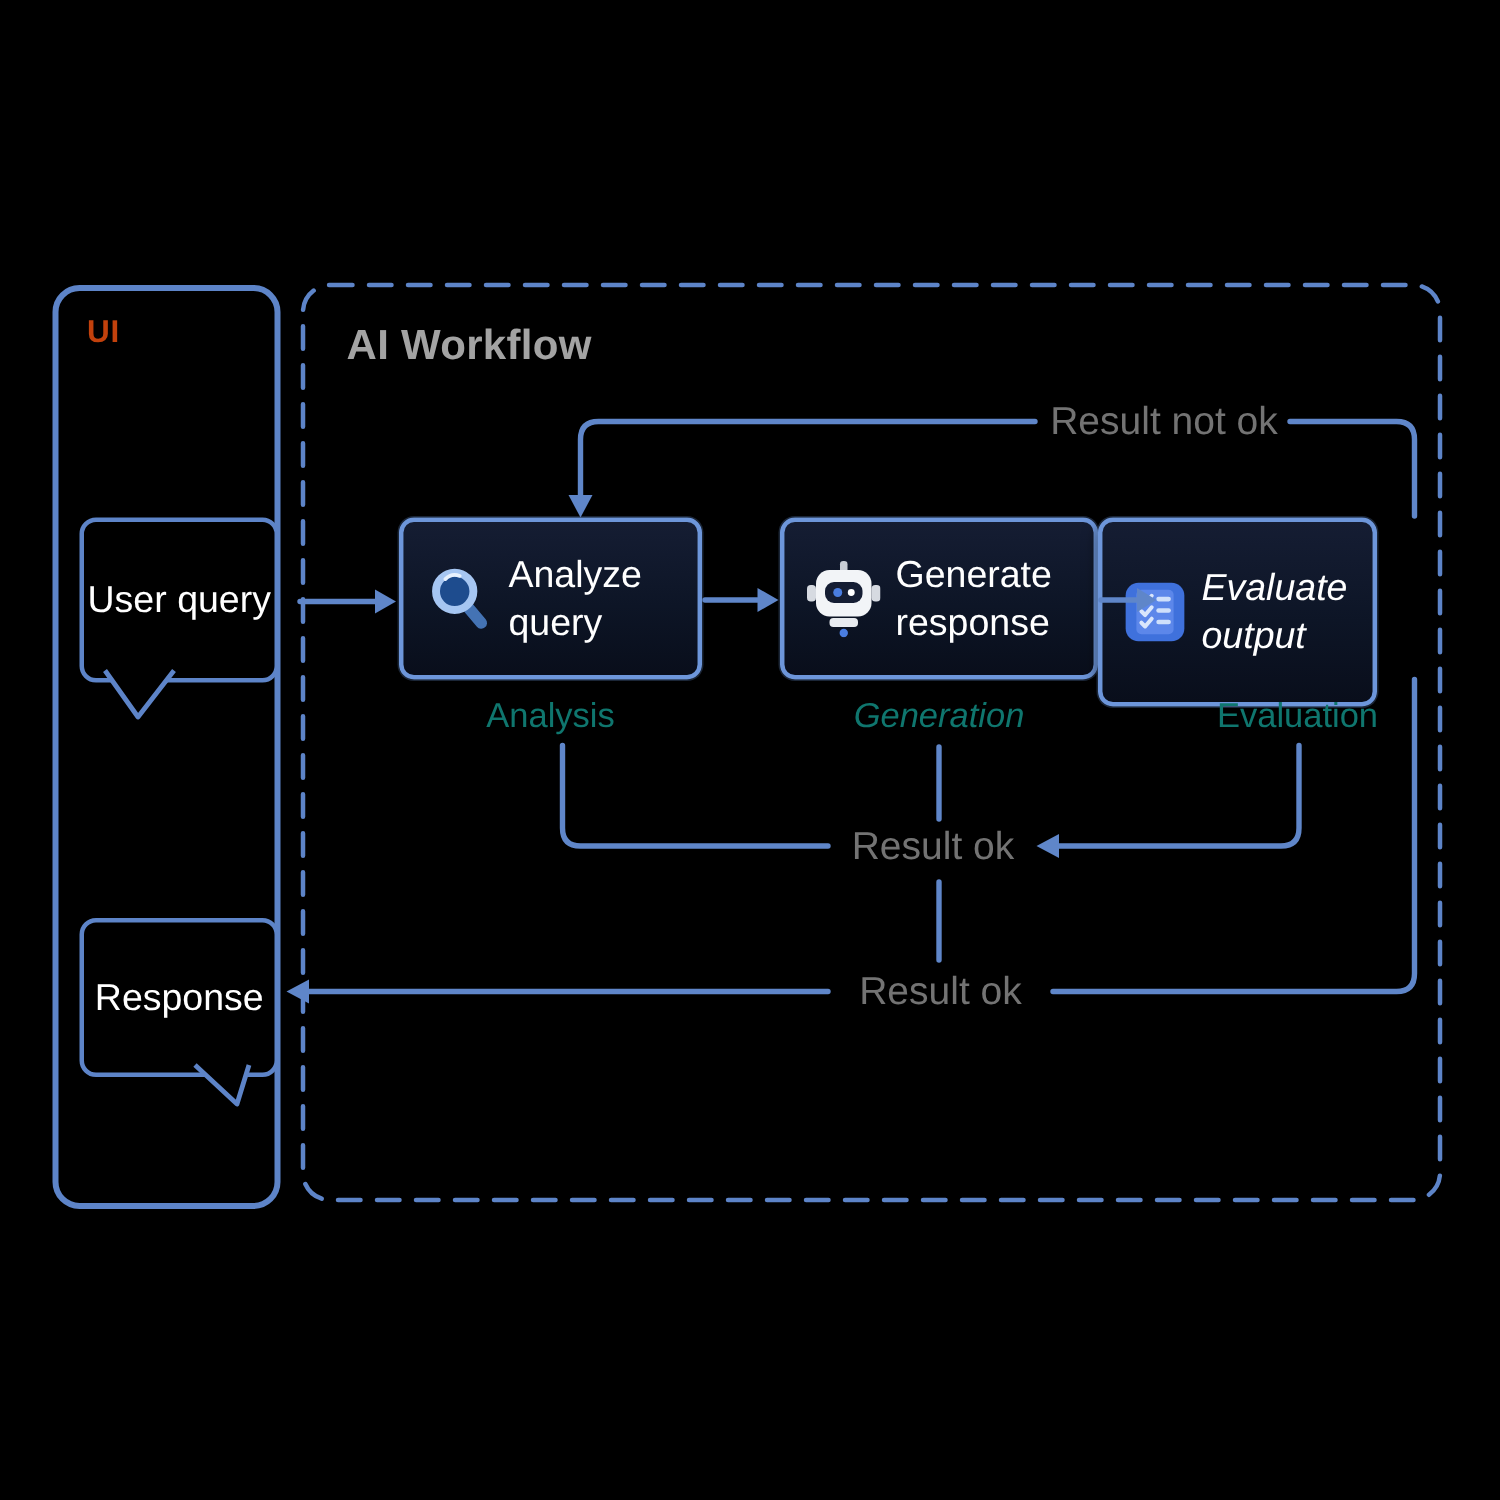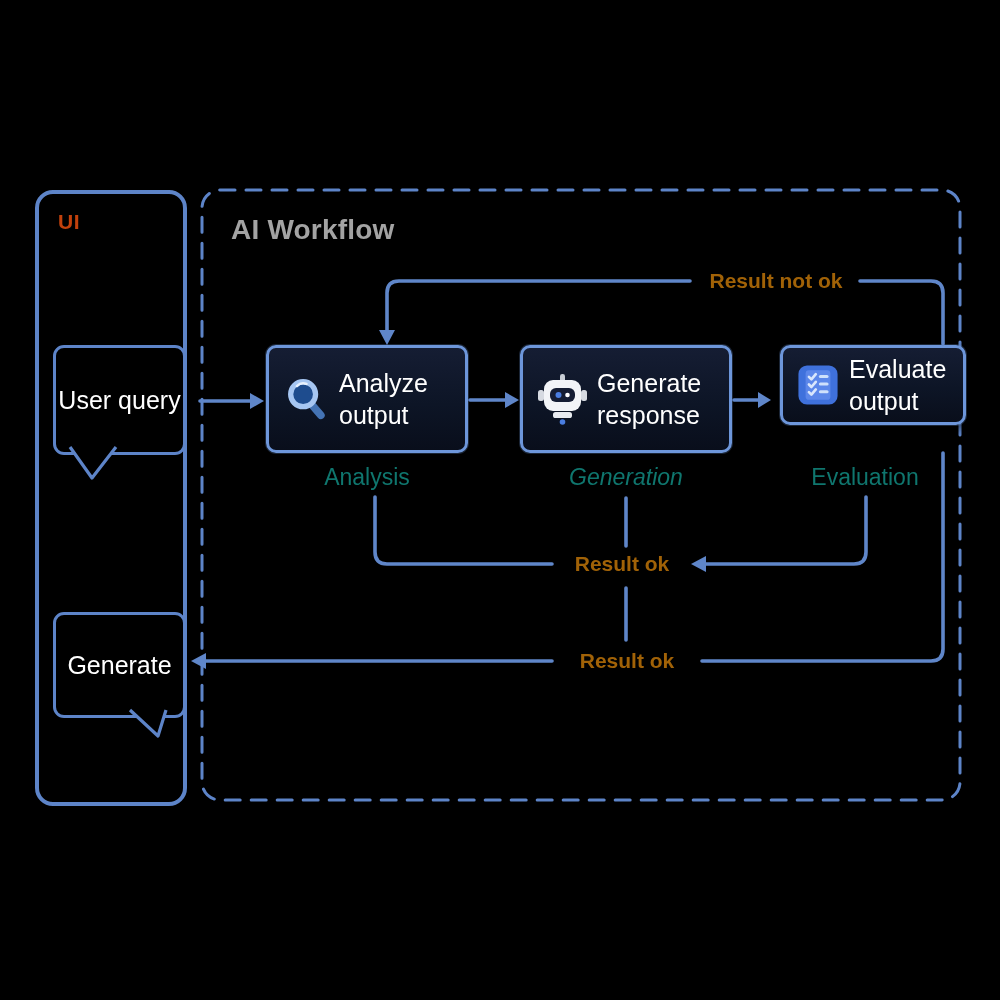--- a/index.html
+++ b/index.html
@@ -31,59 +31,59 @@
 
   .node{
     position:absolute;z-index:2;height:108px;border:3px solid #6d96da;border-radius:10px;
     background:linear-gradient(180deg,#151d33 0%,#0d1526 55%,#090e1b 100%);
     box-shadow:0 0 0 1px rgba(109,150,218,.25), 0 4px 10px rgba(0,0,0,.6);
     display:flex;align-items:center;gap:10px;box-sizing:border-box;padding-left:14px;
   }
   .node .node-title{font-size:25px;font-weight:500;line-height:32px;color:#fff;}
   .node.n1{left:266px;top:345px;width:202px;}
   .node.n2{left:520px;top:345px;width:212px;justify-content:space-between;}
-  .node.n3{left:780px;top:345px;width:186px;height:80px;}
+  .node.n3{left:732px;top:345px;width:186px;height:126px;font-style:italic;}
 
   .stage-label{
     position:absolute;z-index:4;transform:translate(-50%,-50%);
     font-size:23px;font-weight:400;color:#0f766e;white-space:nowrap;
   }
   .edge-label{
     position:absolute;z-index:4;transform:translate(-50%,-50%);
-    font-size:21px;font-weight:700;color:#a16207;white-space:nowrap;
+    font-size:26px;font-weight:400;color:#737373;white-space:nowrap;
   }
   .icon{flex:0 0 auto;display:block;}
 </style>
 </head>
 <body>
 
 <div class="stage">
 
   <svg class="layer base-layer" viewBox="0 0 1000 1000">
     <rect x="37" y="192" width="148" height="612" rx="16" fill="none" stroke="#5d84c8" stroke-width="4"></rect>
     <rect x="202" y="190" width="758" height="610" rx="18" fill="none" stroke="#5d84c8" stroke-width="3" stroke-dasharray="15 11" stroke-linecap="round"></rect>
   </svg>
 
   <div class="ui-title">UI</div>
   <div class="wf-title">AI Workflow</div>
 
   <div class="bubble user">
     <span class="bubble-text">User query</span>
   </div>
   <div class="bubble resp">
-    <span class="bubble-text">Generate</span>
+    <span class="bubble-text">Response</span>
   </div>
 
   <div class="node n1">
     <svg class="icon" width="46" height="46" viewBox="0 0 48 48">
       <path d="M31 31 L39.5 41" stroke="#4473b4" stroke-width="8" stroke-linecap="round" fill="none"></path>
       <circle cx="21" cy="19" r="13" fill="#1e4c8e" stroke="#a6c6f2" stroke-width="5.5"></circle>
       <path d="M14.5 10.5 a9.5 9.5 0 0 1 10 -2.2" stroke="#e8f1fd" stroke-width="2.6" stroke-linecap="round" fill="none"></path>
     </svg>
-    <span class="node-title">Analyze output</span>
+    <span class="node-title">Analyze query</span>
   </div>
 
   <div class="node n2">
     <svg class="icon" width="50" height="52" viewBox="0 0 50 52">
       <rect x="23" y="1" width="5" height="8" rx="2.2" fill="#c9ced6"></rect>
       <rect x="1" y="17" width="6" height="11" rx="2.5" fill="#d6dae1"></rect>
       <rect x="44" y="17" width="6" height="11" rx="2.5" fill="#d6dae1"></rect>
       <rect x="7" y="7" width="37" height="31" rx="9" fill="#f2f4f7"></rect>
       <rect x="13" y="15" width="25" height="14" rx="6" fill="#151d33"></rect>
       <circle cx="21.5" cy="22" r="3" fill="#4a7de0"></circle>

